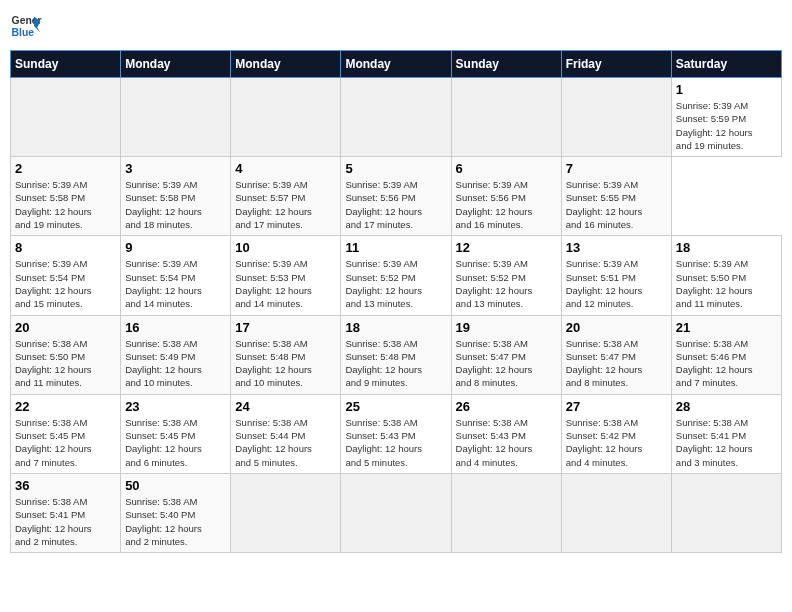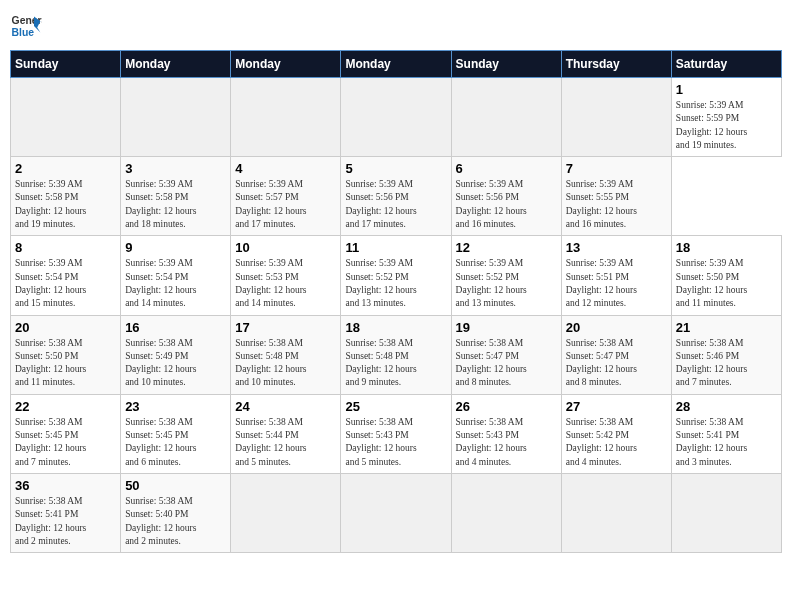--- a/index.html
+++ b/index.html
@@ -64,21 +64,20 @@
     .day-number {
       font-size: 13px;
       font-weight: bold;
       margin-bottom: 2px;
       display: block;
     }
     .day-info {
       font-size: 9.5px;
       color: #333;
       line-height: 1.4;
-      font-family: Liberation Serif, serif;
     }
     td.empty {
       background: #f0f0f0 !important;
     }
   </style>
 </head>
 <body>
 
 <div class="header-area">
   <div class="logo">
@@ -95,21 +94,21 @@
 </div>
 
 <table>
   <thead>
     <tr id="header-row">
         <th>Sunday</th>
         <th>Monday</th>
         <th>Monday</th>
         <th>Monday</th>
         <th>Sunday</th>
-        <th>Thursday</th>
+        <th>Friday</th>
         <th>Saturday</th>
       </tr>
   </thead>
   <tbody id="calendar-body">
   <tr>
         <td class="empty"></td>
         <td class="empty"></td>
         <td class="empty"></td>
         <td class="empty"></td>
         <td class="empty"></td>

